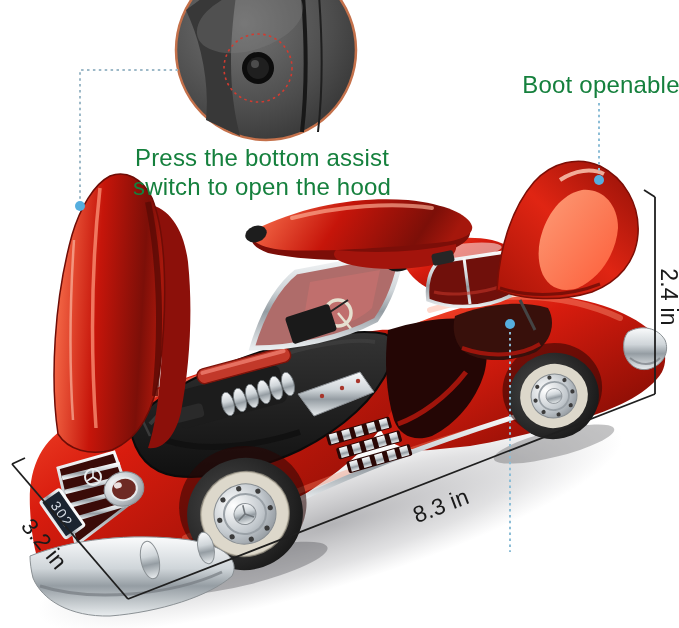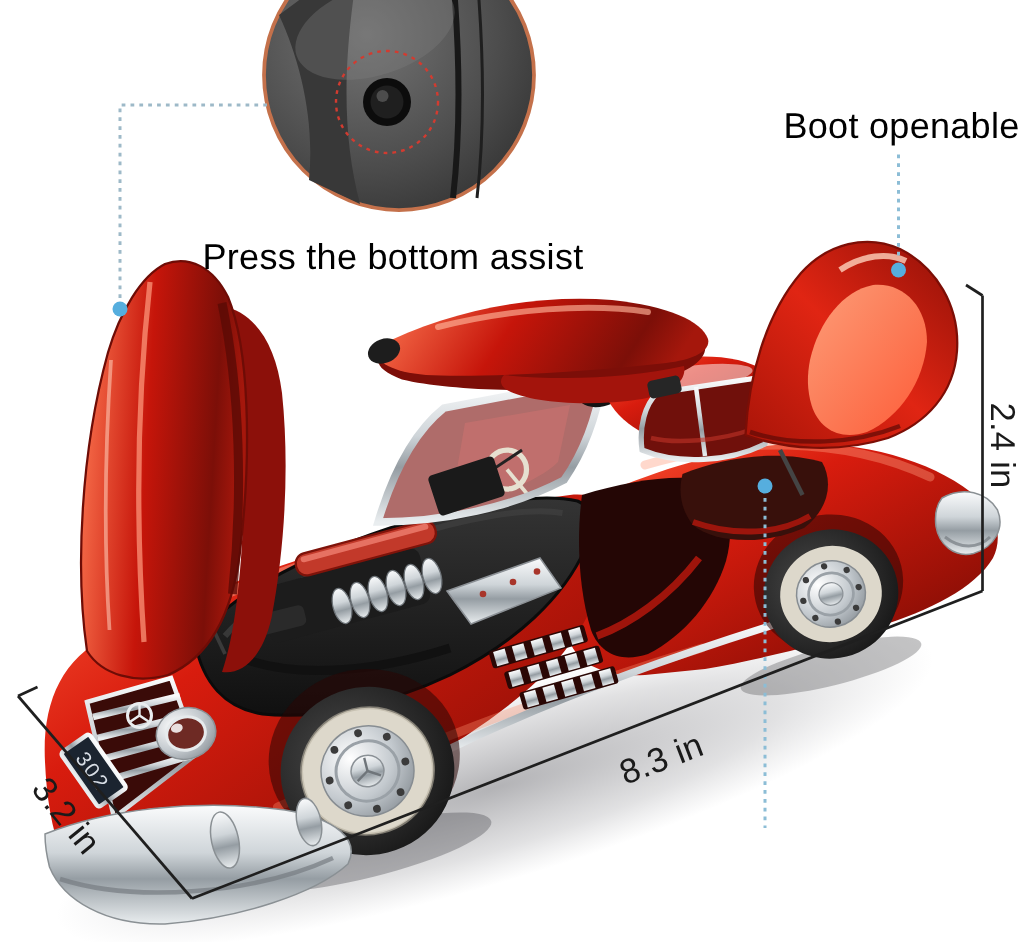--- a/index.html
+++ b/index.html
@@ -2,21 +2,21 @@
 <html><head>
 <meta charset="utf-8">
 <style>
   html,body{margin:0;padding:0;background:#fff;}
   .stage{
     position:relative;width:679px;height:628px;background:#ffffff;overflow:hidden;
     font-family:"Liberation Sans",sans-serif;
   }
   .stage svg{position:absolute;left:0;top:0;}
   .label{
-    position:absolute;color:#000000;white-space:nowrap;
+    position:absolute;color:#15803d;white-space:nowrap;
     transform:translate(-50%,-50%);
     font-size:24px;letter-spacing:0.2px;
   }
   .label.center{text-align:center;line-height:29px;}
   .dim{font-size:23px;color:#1a1a1a;}
   .rot90 {transform:translate(-50%,-50%) rotate(90deg);}
   .rotLen{transform:translate(-50%,-50%) rotate(-21deg);}
   .rotWid{transform:translate(-50%,-50%) rotate(51deg);}
 </style>
 </head>
@@ -368,20 +368,21 @@
       <line x1="655" y1="394" x2="128" y2="599"></line>
       <g>
         <line x1="12" y1="464" x2="128" y2="599"></line>
         <line x1="12" y1="464" x2="25" y2="458"></line>
       </g>
     </g>
   </svg>
 
   <div class="label center" style="left:262px; top:172px;">
     <div>Press the bottom assist</div>
+    <div>switch to open the hood</div>
   </div>
 
   <div class="label" style="left:601px; top:85px;">Boot openable</div>
 
 
   <div class="label dim rot90" style="left:668px; top:297px;">2.4 in</div>
 
   <div class="label dim rotLen" style="left:441px; top:506px;">8.3 in</div>
 
   <div class="label dim rotWid" style="left:44px; top:544px;">3.2 in</div>

